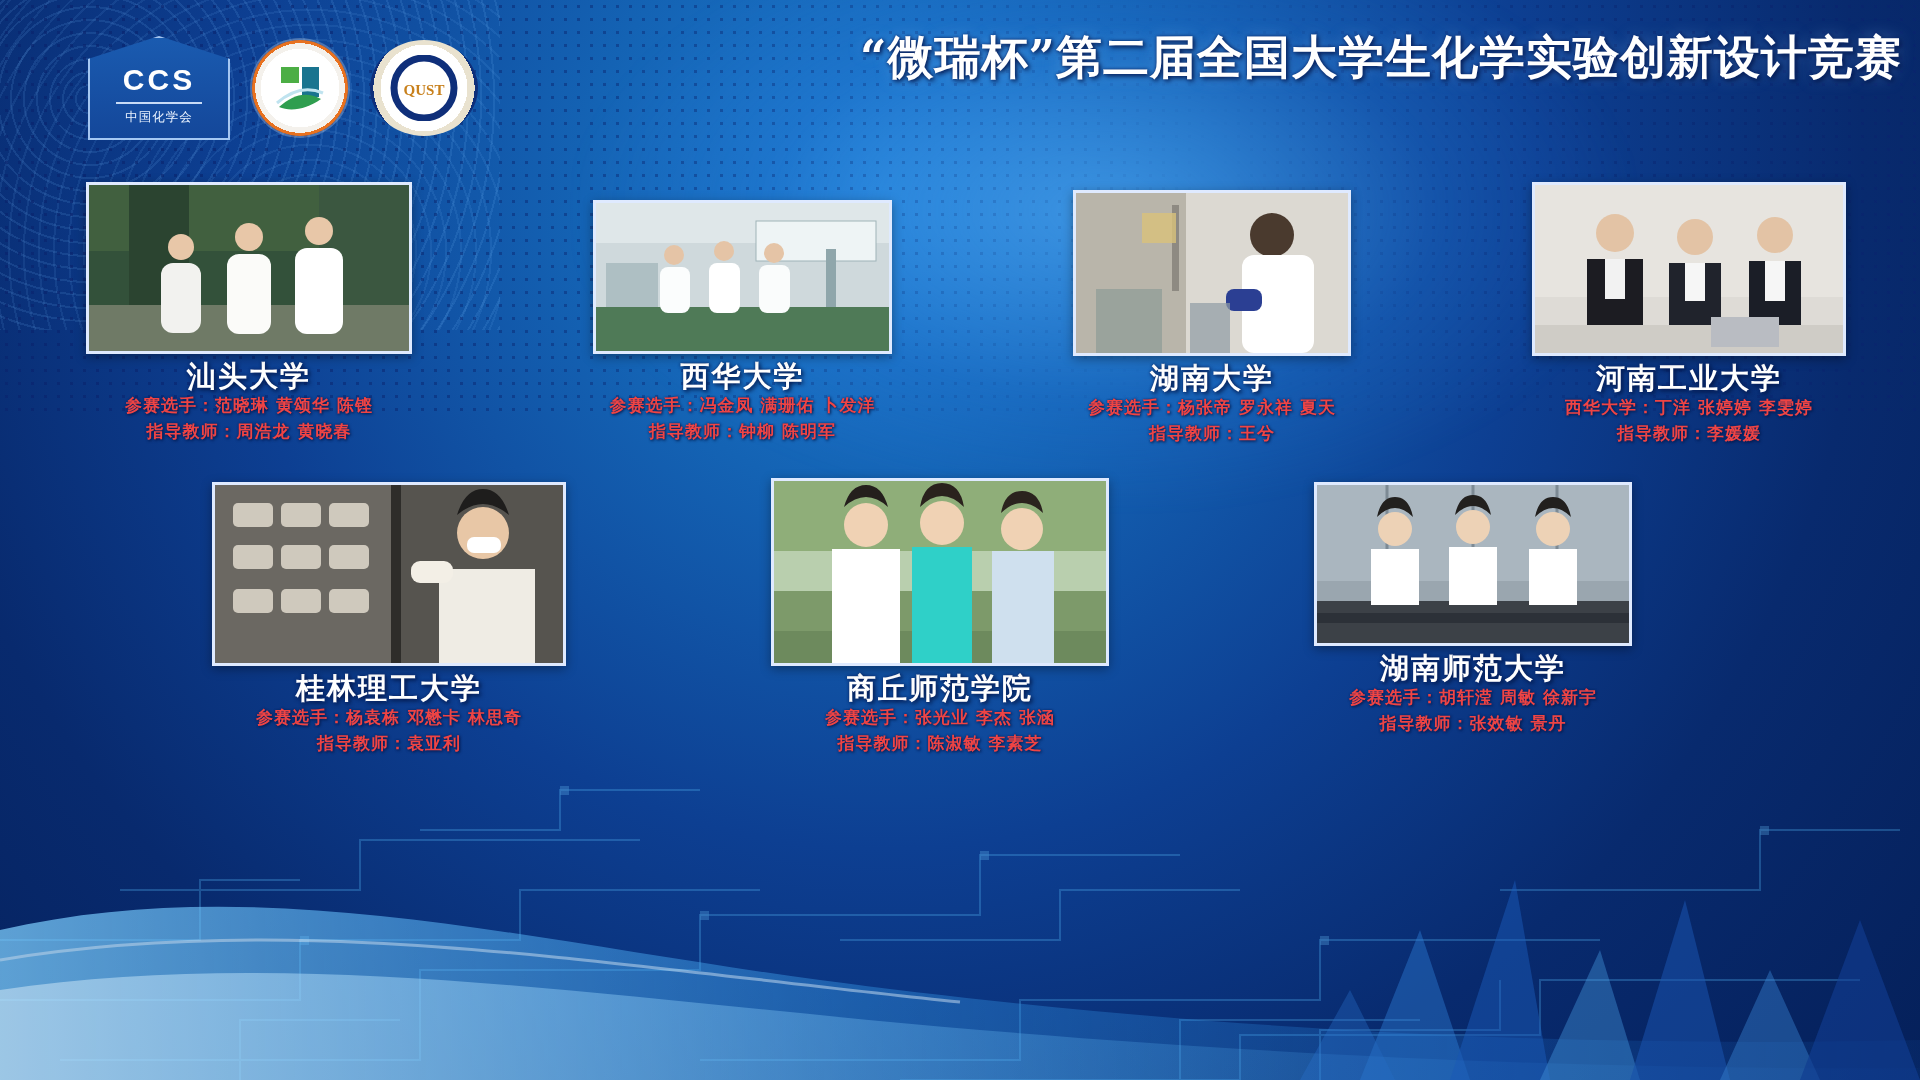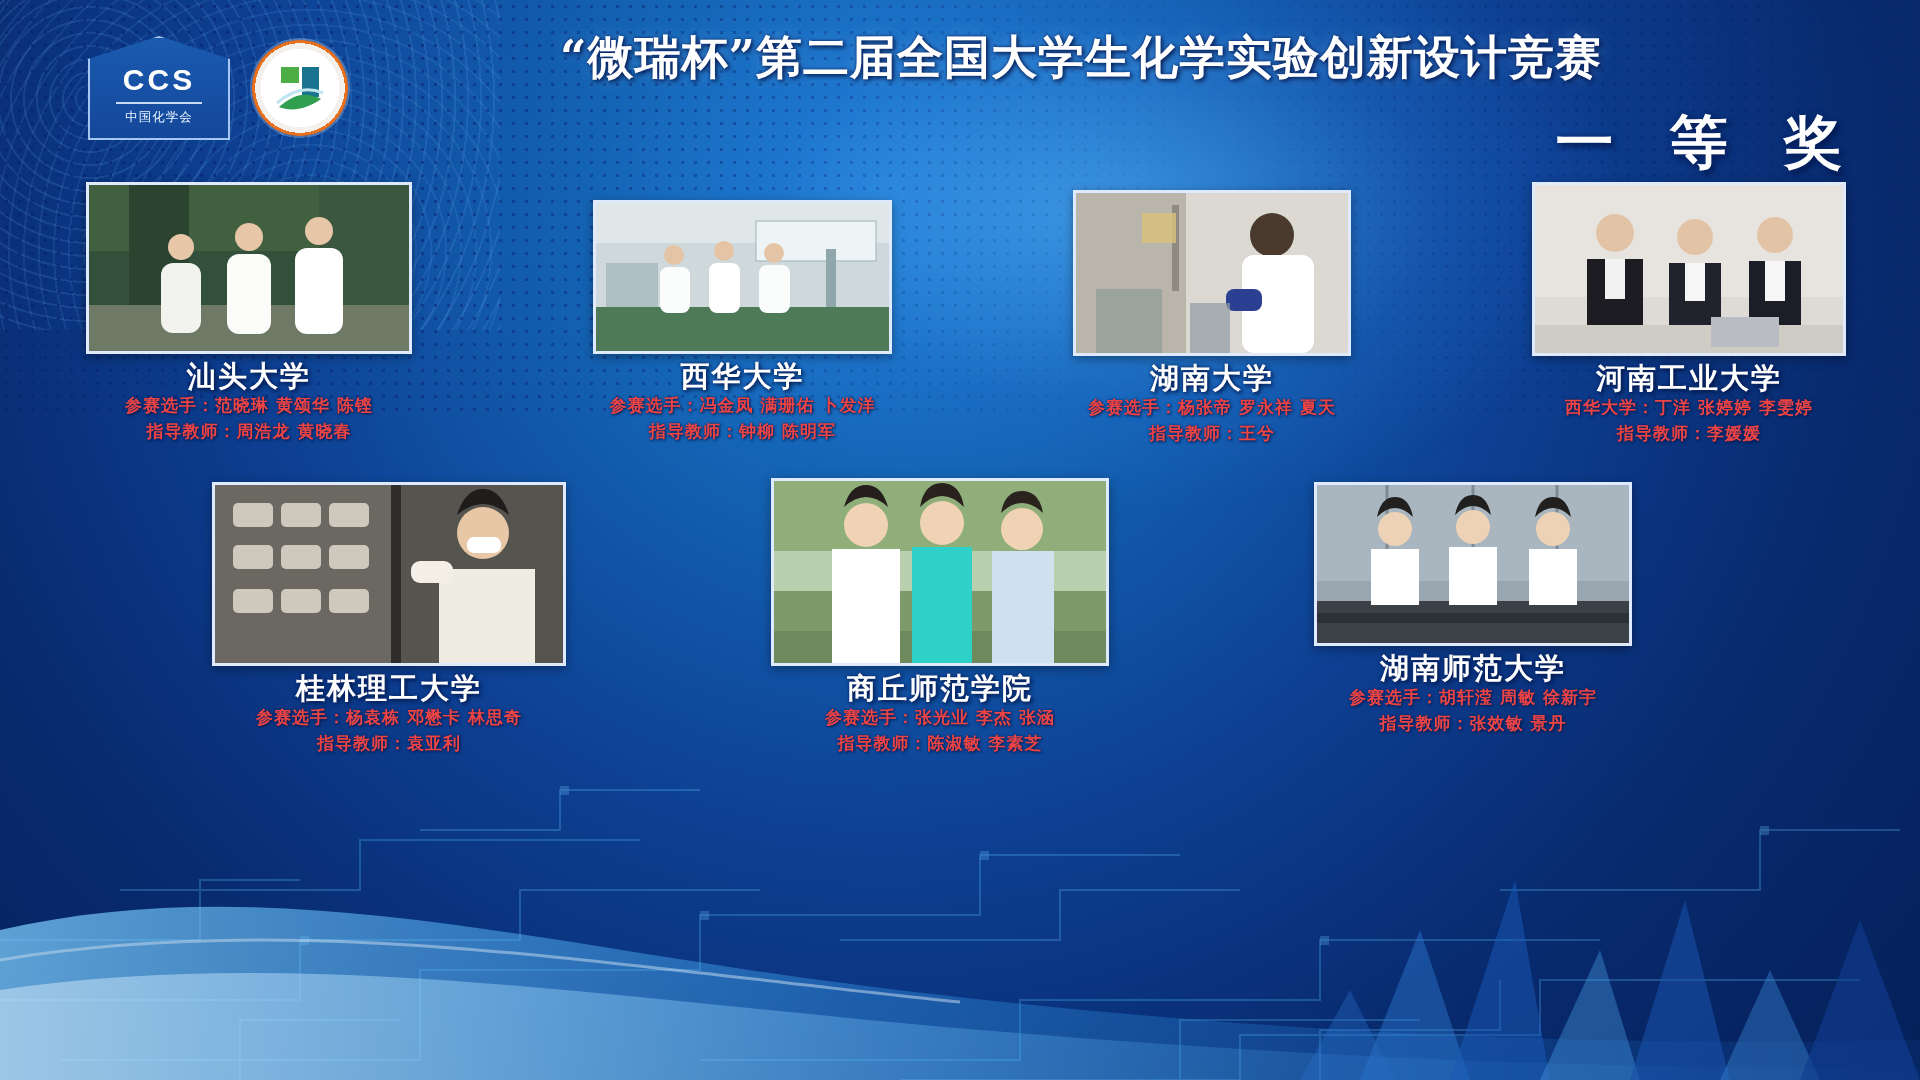--- a/index.html
+++ b/index.html
@@ -81,29 +81,30 @@
     box-shadow:0 0 0 2px rgba(255,255,255,.25);
   }
   .logo-qust{
     width:108px;height:96px;border-radius:50%;
     background:radial-gradient(circle at 50% 50%,#ffffff 0 60%,#e9e2cf 60% 70%,#0f2f7a 70% 100%);
     display:flex;align-items:center;justify-content:center;position:relative;overflow:hidden;
   }
 
   
   .headline{
-    position:absolute;left:560px;top:34px;width:1330px;
+    position:absolute;left:572px;top:34px;width:1330px;
     color:#ffffff;
     font-family:"DejaVu Serif","Liberation Serif",serif;
     font-weight:700;
     font-size:46px;
     line-height:1.02;
     letter-spacing:1px;
     text-shadow:0 0 3px rgba(10,40,110,.95),2px 2px 5px rgba(3,20,70,.95),0 0 16px rgba(140,200,255,.35);
     white-space:nowrap;
+    text-align:right;
   }
   .award{
     position:absolute;right:60px;top:104px;
     color:#ffffff;
     font-family:"DejaVu Serif","Liberation Serif",serif;
     font-weight:700;font-size:58px;letter-spacing:18px;
     text-shadow:0 0 4px rgba(10,40,110,.95),3px 3px 6px rgba(3,20,70,.95);
   }
 
   
@@ -212,24 +213,30 @@
 
     <div class="logo logo-circle">
       <svg width="62" height="62" viewBox="0 0 62 62">
         <rect x="12" y="10" width="18" height="16" fill="#4cae45"></rect>
         <rect x="33" y="10" width="17" height="30" fill="#19748f"></rect>
         <path d="M10 50 C 24 38, 36 34, 52 42 C 38 52, 22 55, 10 50 Z" fill="#2f9e4f"></path>
         <path d="M8 46 C 24 32, 40 30, 54 36" fill="none" stroke="#bfe3ef" stroke-width="3"></path>
       </svg>
     </div>
 
+    <div class="logo logo-qust">
+      <svg width="74" height="66" viewBox="0 0 74 66">
+        <circle cx="37" cy="33" r="30" fill="none" stroke="#0f2f7a" stroke-width="7"></circle>
+        <circle cx="37" cy="33" r="22" fill="#ffffff"></circle>
+        <text x="37" y="40" font-size="15" font-family="Liberation Serif, serif" font-weight="700" fill="#c8801c" text-anchor="middle">QUST</text>
+      </svg>
+    </div>
   </div>
 
   <div class="headline">“微瑞杯”第二届全国大学生化学实验创新设计竞赛</div>
-  <div class="award">一 等 奖</div>
 
   <div class="row row1">
 
     <div class="card">
       <div class="photo" style="width:320px;height:166px;background:#2d4a36">
         <svg class="scene" viewBox="0 0 320 166" preserveAspectRatio="none">
           <rect width="320" height="166" fill="#33513a"></rect>
           <rect x="0" y="0" width="320" height="66" fill="#41603f"></rect>
           <rect x="40" y="0" width="60" height="120" fill="#2b4430"></rect>
           <rect x="230" y="0" width="90" height="130" fill="#3b5740"></rect>

